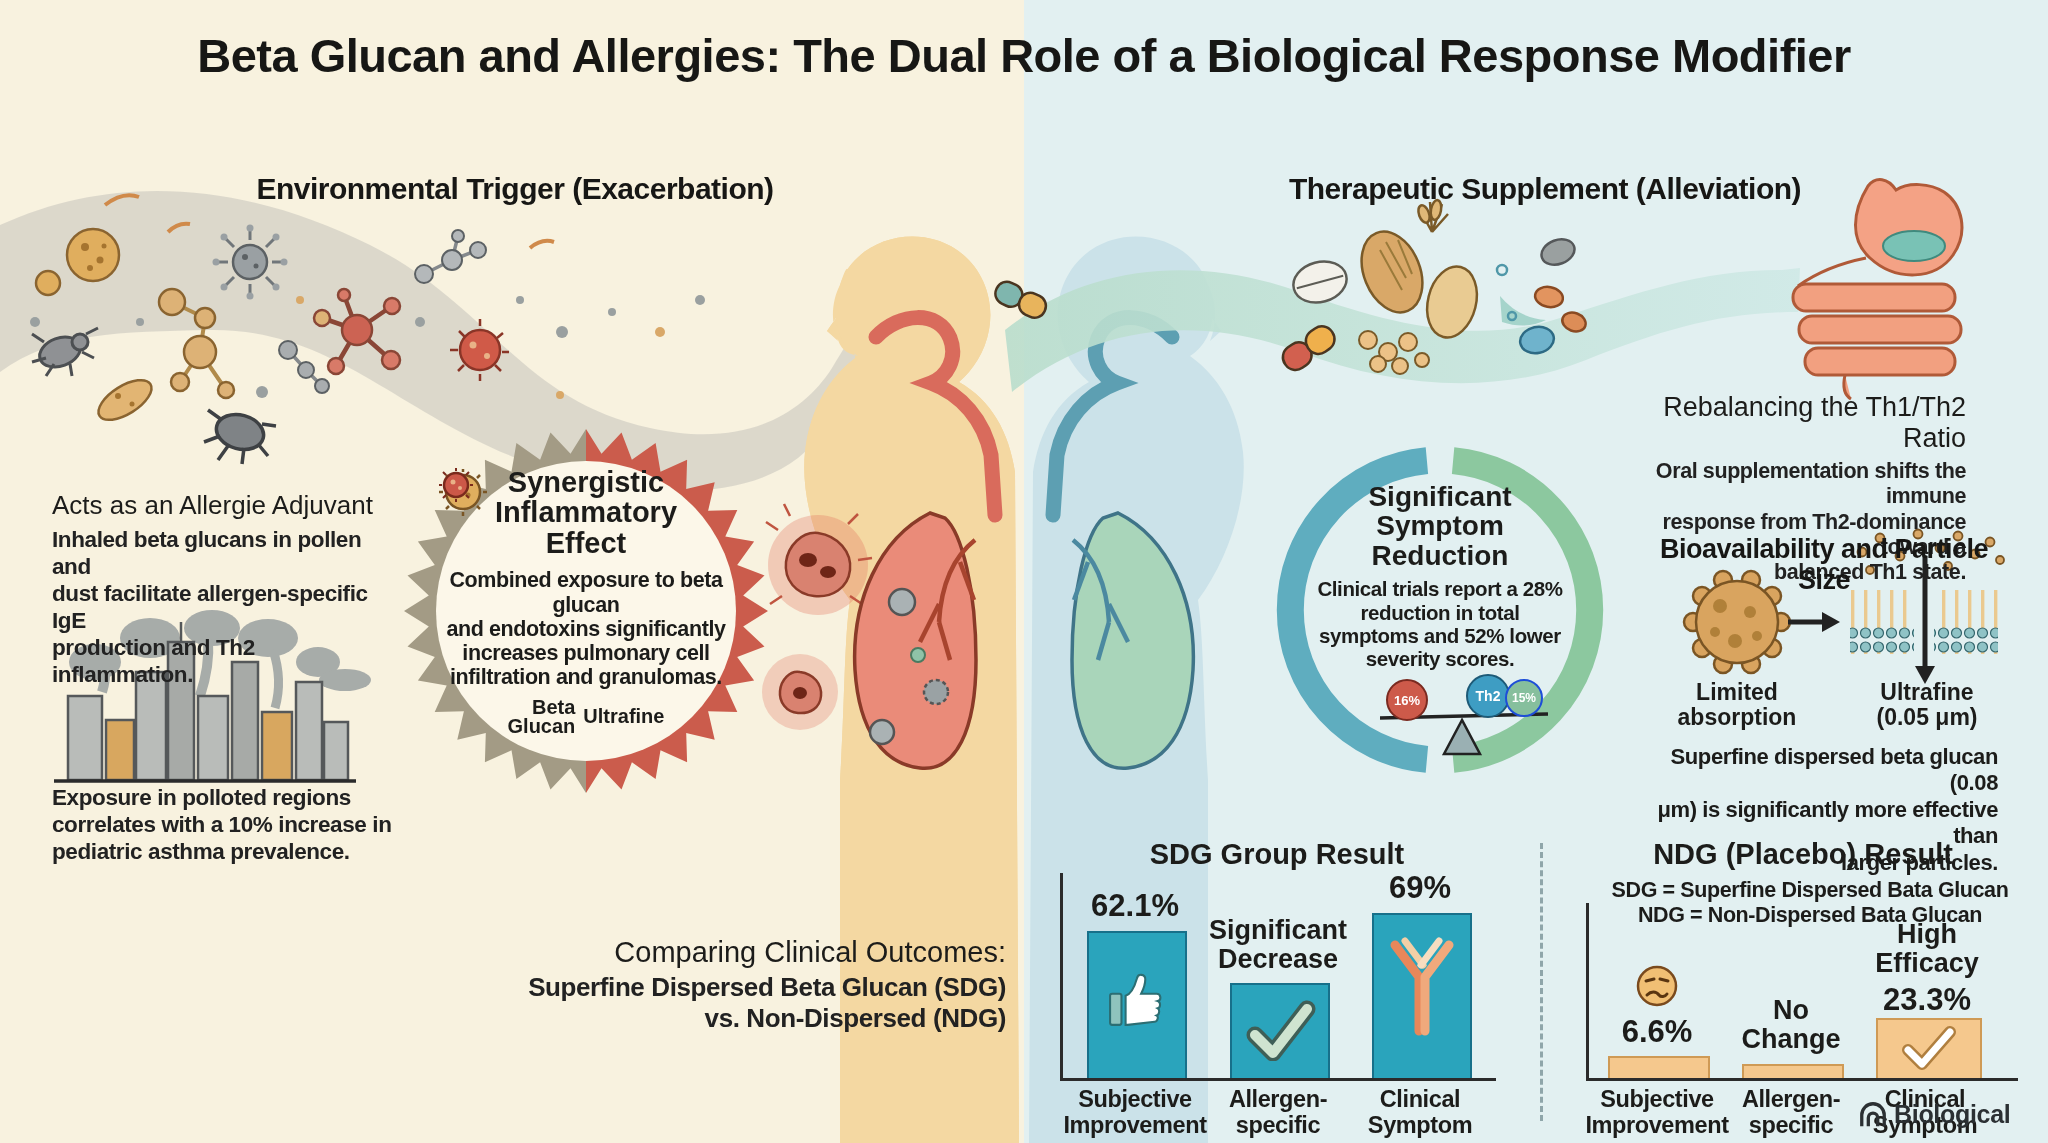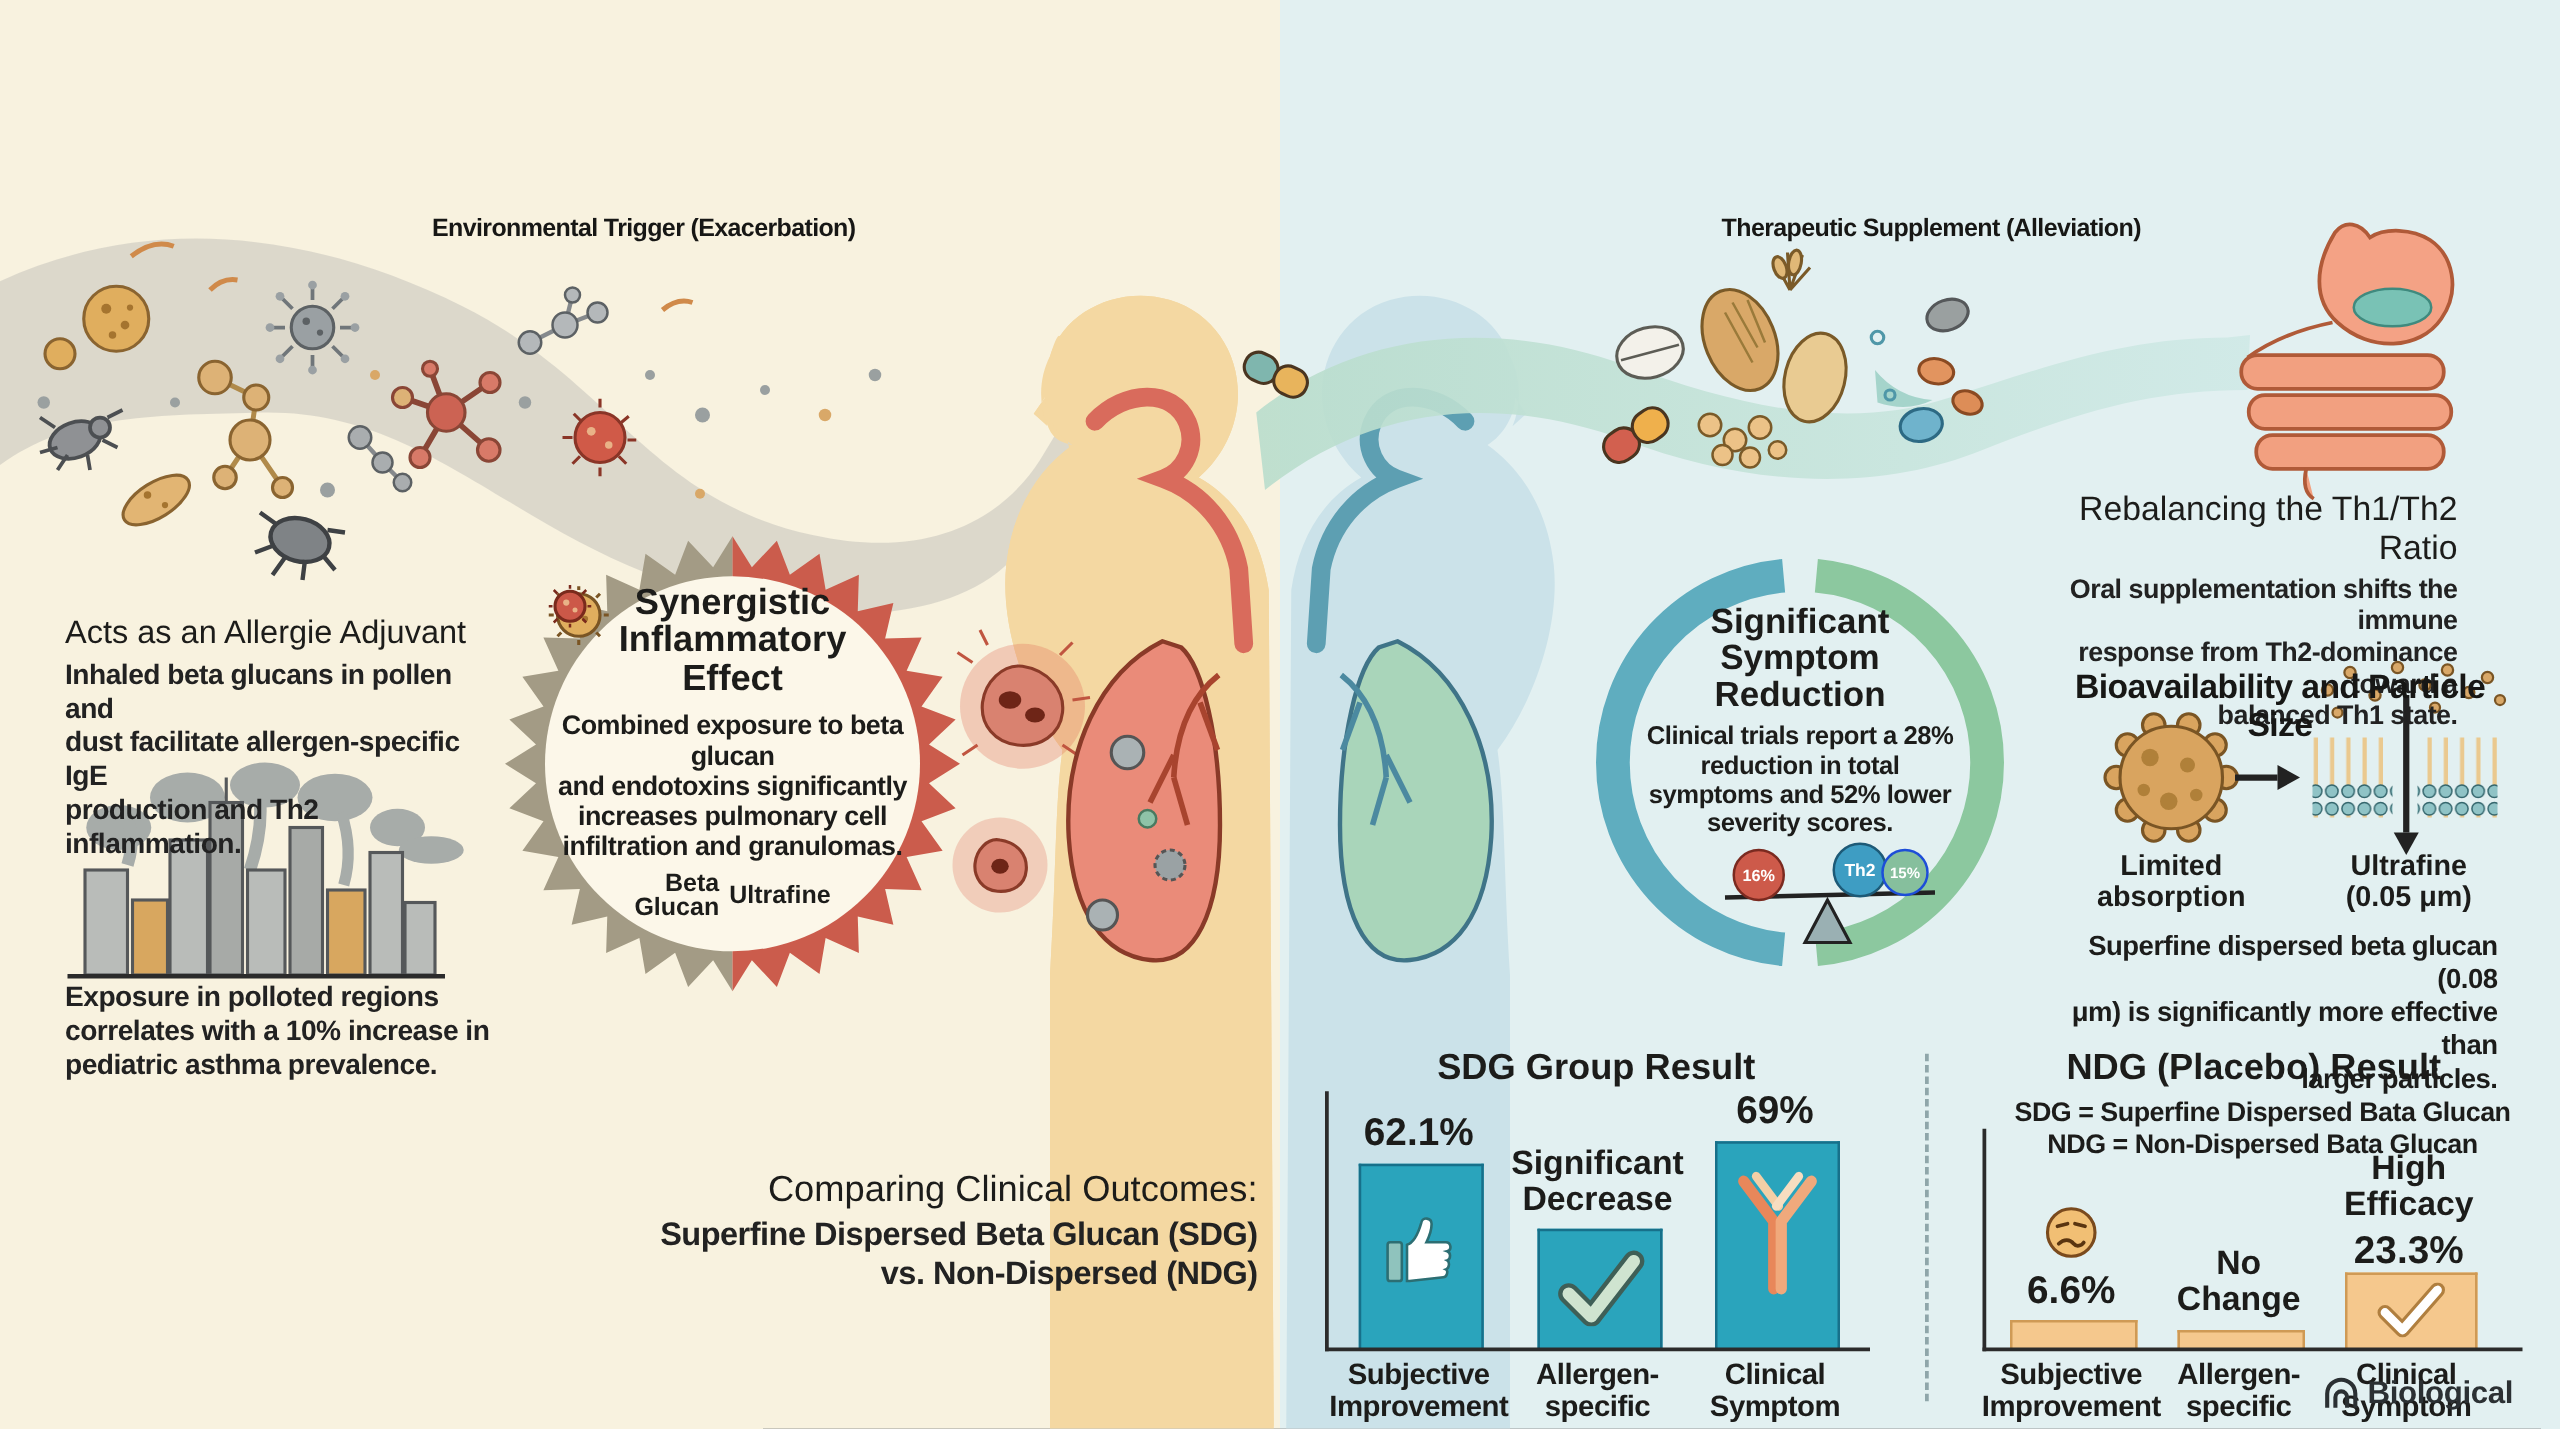--- a/index.html
+++ b/index.html
@@ -6,21 +6,21 @@
   #canvas{position:relative;width:2048px;height:1143px;overflow:hidden;
           font-family:"Liberation Sans", sans-serif;color:#1c1c1a;}
   .abs{position:absolute;}
   .pre{white-space:pre-line;}
   .bgL{left:0;top:0;width:1024px;height:1143px;background:#f8f2df;}
   .bgR{left:1024px;top:0;width:1024px;height:1143px;background:#e2f0f1;}
   #art{left:0;top:0;width:2048px;height:1143px;z-index:1;}
   .txt{z-index:3;}
   h1,h2,h3{margin:0;font-weight:700;letter-spacing:-0.5px;color:#171715;}
   #title{left:0;top:28px;width:2048px;text-align:center;font-size:47px;}
-  .section-h{font-size:20px;text-align:center;}
+  .section-h{font-size:30px;text-align:center;}
   #left-header{left:215px;top:172px;width:600px;}
   #right-header{left:1245px;top:172px;width:600px;}
   .block-h{font-size:26px;margin-bottom:5px;}
   .block-b{font-size:22.5px;line-height:1.2;font-weight:700;letter-spacing:-0.4px;color:#222;}
   #adjuvant{left:52px;top:490px;width:340px;}
   #stress{left:52px;top:784px;width:340px;}
   #comparing{left:520px;top:936px;width:486px;text-align:right;}
   #comparing .block-h{font-size:29px;margin-bottom:3px;}
   #comparing .block-b{font-size:26px;line-height:1.18;}
   #rebalancing{left:1636px;top:392px;width:330px;text-align:right;}
@@ -475,20 +475,21 @@
     </div>
     <svg id="balance" viewBox="0 0 176 78">
       <line x1="2" y1="18" x2="170" y2="14" stroke="#222" stroke-width="3.5"></line>
       <polygon points="84,20 66,54 102,54" fill="#9ab0b3" stroke="#222" stroke-width="2.5"></polygon>
     </svg>
     <div class="badge" id="badge-red">16%</div>
     <div class="badge" id="badge-blue">Th2</div>
     <div class="badge" id="badge-green">15%</div>
   </div>
 
+  <h1 id="title" class="abs txt">Beta Glucan and Allergies: The Dual Role of a Biological Response Modifier</h1>
   <h2 id="left-header" class="abs txt section-h">Environmental Trigger (Exacerbation)</h2>
   <h2 id="right-header" class="abs txt section-h">Therapeutic Supplement (Alleviation)</h2>
 
   <div id="adjuvant" class="abs txt">
     <div class="block-h">Acts as an Allergie Adjuvant</div>
     <div class="block-b pre">Inhaled beta glucans in pollen and
 dust facilitate allergen-specific IgE
 production and Th2 inflammation.</div>
   </div>
 

